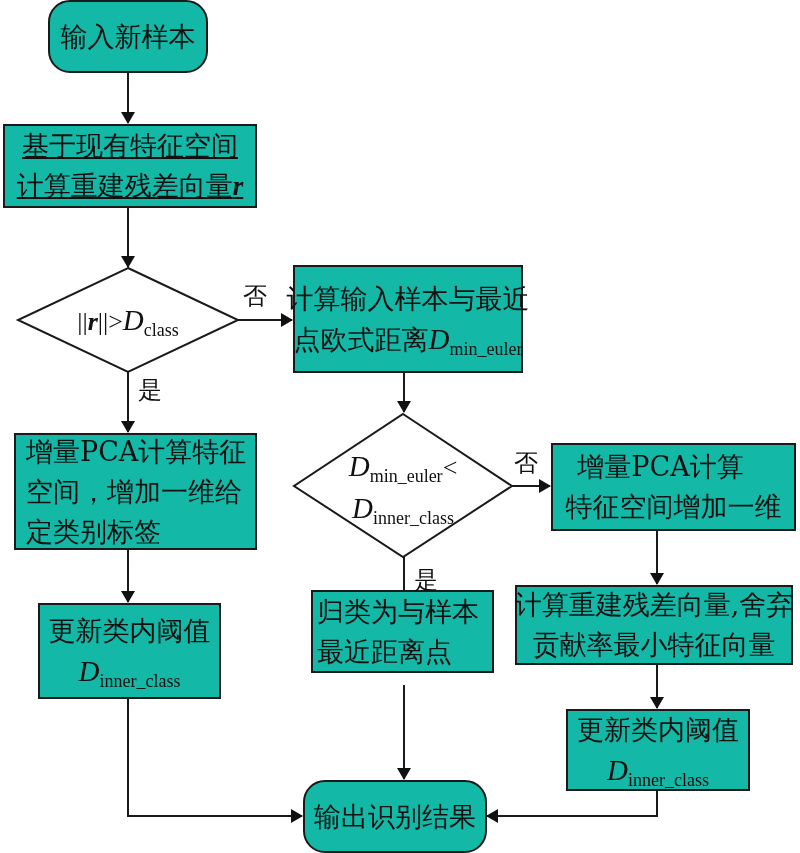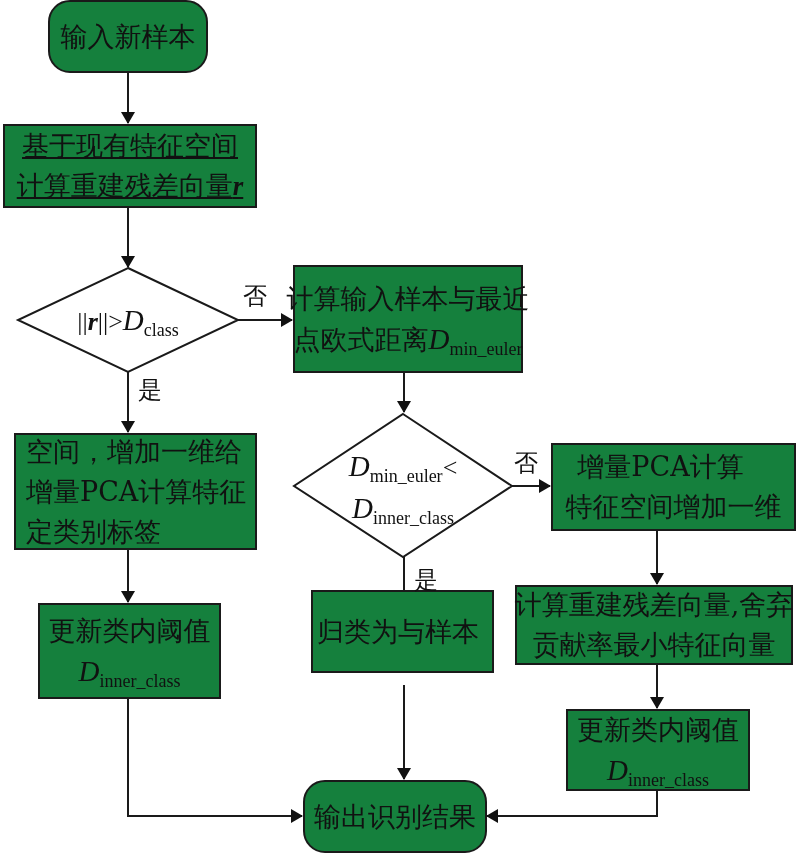--- a/index.html
+++ b/index.html
@@ -1,19 +1,19 @@
 <!DOCTYPE html>
 <html><head>
 <meta charset="utf-8">
 <style>
   html, body { margin: 0; padding: 0; background: #ffffff; }
   body { width: 800px; height: 853px; position: relative; overflow: hidden;
          font-family: "DejaVu Serif", "Liberation Serif", serif; color: #111; }
   svg.lines { position: absolute; left: 0; top: 0; }
-  .node { position: absolute; box-sizing: border-box; border: 2px solid #1a1a1a; background: #15803d;
+  .node { position: absolute; box-sizing: border-box; border: 2px solid #1a1a1a; background: #14b8a6;
           display: flex; flex-direction: column; justify-content: center; font-size: 27px; line-height: 40px; }
   .node.rounded { border-radius: 22px; align-items: center; }
   .node .ln { white-space: nowrap; }
   .math { font-family: "Liberation Serif", "DejaVu Serif", serif; }
   .math i { font-style: italic; font-size: 29px; }
   .math sub { font-size: 18px; vertical-align: -6px; line-height: 0; }
   .math b { font-style: italic; font-weight: bold; }
   .label { position: absolute; font-size: 24px; line-height: 28px; }
   .dlabel { position: absolute; text-align: center; font-size: 26px; line-height: 40px; white-space: nowrap; }
 </style>
@@ -76,37 +76,38 @@
   <span class="ln">计算输入样本与最近</span>
   <span class="ln math"><span>点欧式距离</span><i>D</i><sub>min_euler</sub></span>
 </div>
 
 <div class="dlabel math" style="left:294px;top:446px;width:218px;">
   <div><i>D</i><sub>min_euler</sub><span>&lt;</span></div>
   <div><i>D</i><sub>inner_class</sub></div>
 </div>
 
 <div class="node" style="left:14px;top:433px;width:243px;height:117px;padding-left:10px;">
+  <span class="ln">增量PCA计算特征</span>
   <span class="ln">空间，增加一维给</span>
-  <span class="ln">增量PCA计算特征</span>
   <span class="ln">定类别标签</span>
 </div>
 
 <div class="node" style="left:551px;top:443px;width:245px;height:88px;align-items:center;">
   <span class="ln" style="margin-right:26px;">增量PCA计算</span>
   <span class="ln">特征空间增加一维</span>
 </div>
 
 <div class="node" style="left:38px;top:603px;width:183px;height:96px;align-items:center;">
   <span class="ln">更新类内阈值</span>
   <span class="ln math"><i>D</i><sub>inner_class</sub></span>
 </div>
 
 <div class="node" style="left:311px;top:590px;width:183px;height:83px;padding-left:4px;">
   <span class="ln">归类为与样本</span>
+  <span class="ln">最近距离点</span>
 </div>
 
 <div class="node" style="left:515px;top:585px;width:278px;height:80px;align-items:center;">
   <span class="ln">计算重建残差向量,舍弃</span>
   <span class="ln">贡献率最小特征向量</span>
 </div>
 
 <div class="node" style="left:566px;top:709px;width:184px;height:82px;align-items:center;">
   <span class="ln">更新类内阈值</span>
   <span class="ln math"><i>D</i><sub>inner_class</sub></span>

